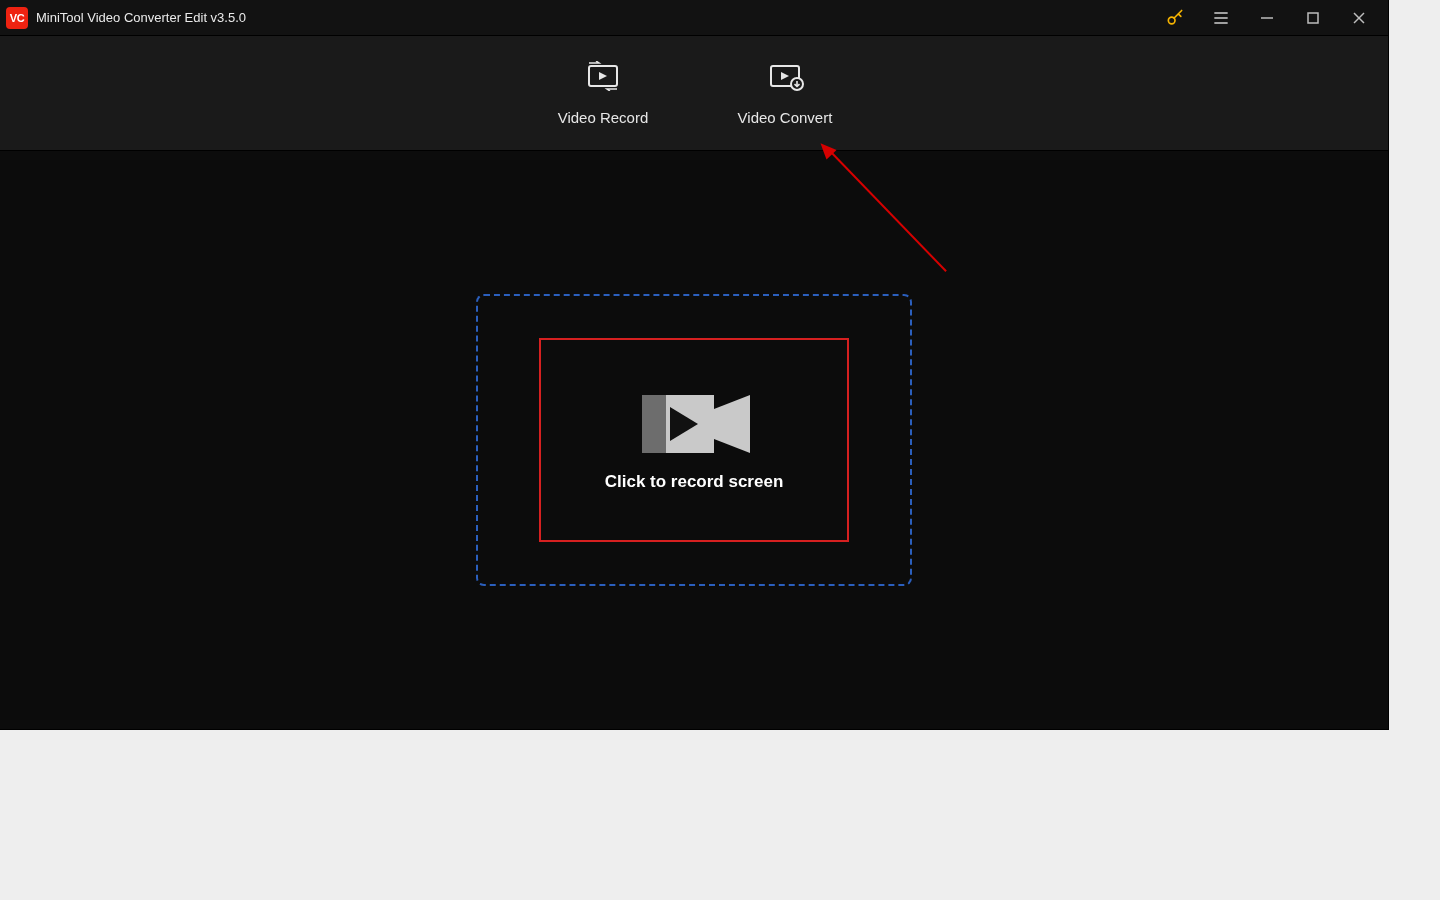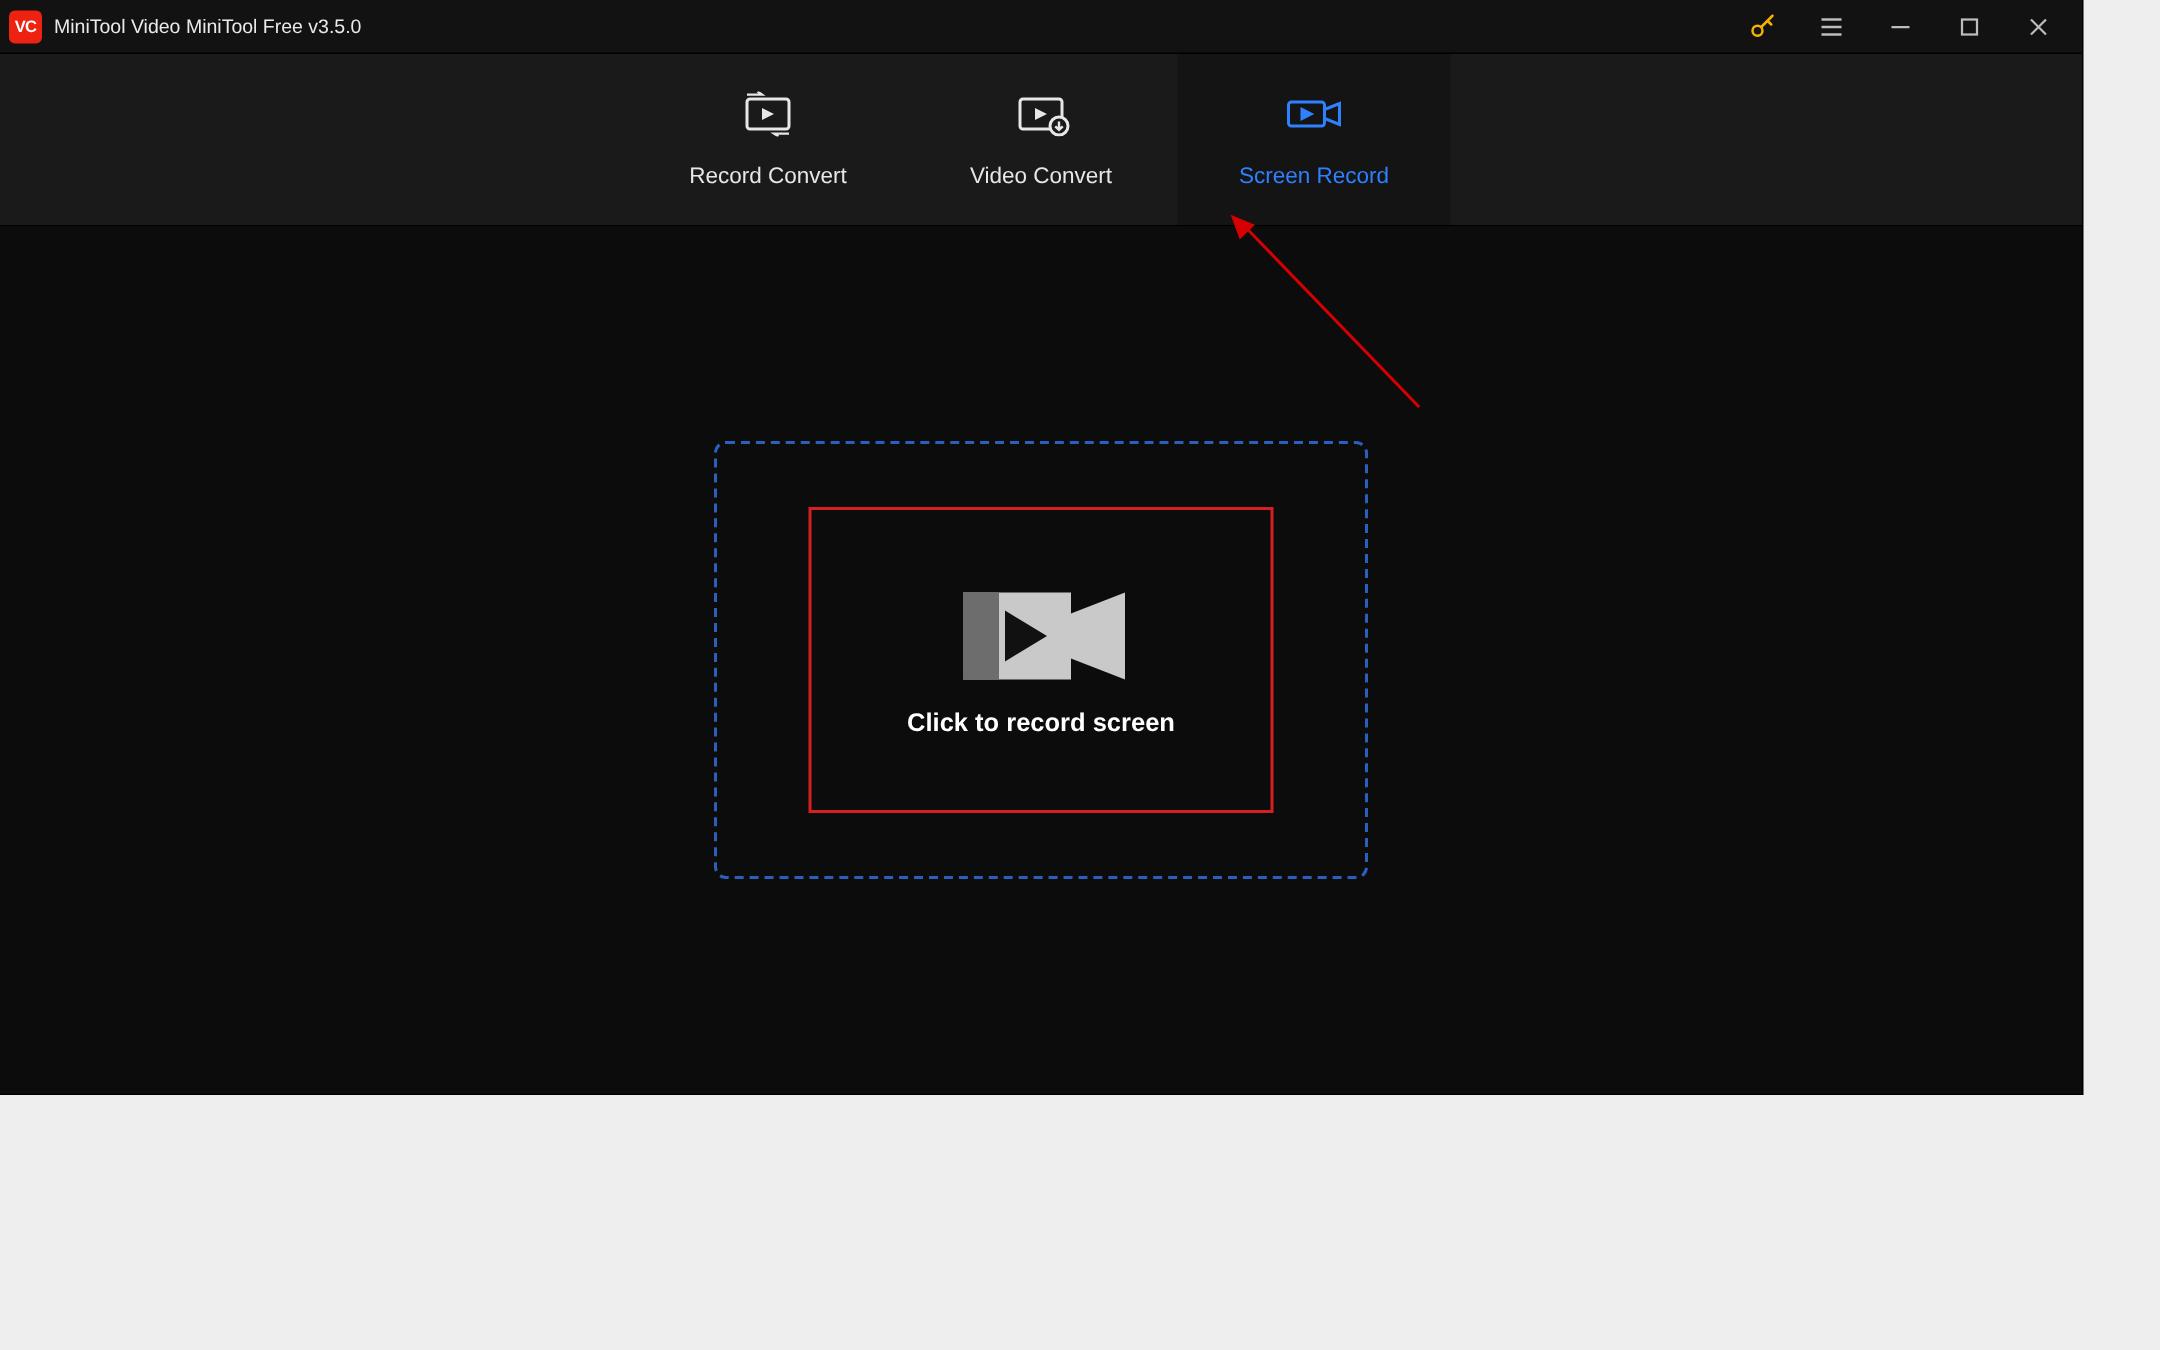--- a/index.html
+++ b/index.html
@@ -86,21 +86,21 @@
 </head>
 <body>
 
 <div class="window">
 
   <div class="titlebar">
     <div class="title-left">
       <div class="app-logo">
         <span>VC</span>
       </div>
-      <div class="app-title">MiniTool Video MiniTool Free v3.5.0</div>
+      <div class="app-title">MiniTool Video Converter Edit v3.5.0</div>
     </div>
     <div class="title-right">
       <div class="tbtn key-ico">
         <svg width="20" height="20" viewBox="0 0 24 24" fill="none" stroke="#f5b301" stroke-width="2" stroke-linecap="round">
           <circle cx="8" cy="15" r="4"></circle>
             <path d="M11 12 L20 3 M16 7 L19 10"></path>
         </svg>
       </div>
       <div class="tbtn">
         <svg width="20" height="20" viewBox="0 0 24 24" stroke="#bdbdbd" stroke-width="2">
@@ -131,45 +131,35 @@
   <div class="nav">
 
     <div class="tab">
       <div class="ico">
         <svg width="40" height="30" viewBox="0 0 40 30" fill="none" stroke="#e7e7e7" stroke-width="2">
           <rect x="6" y="5" width="28" height="20" rx="2"></rect>
           <polygon points="16,11 16,19 24,15" fill="#e7e7e7" stroke="none"></polygon>
           <path d="M6 2 h10 l-3 -2 M34 28 h-10 l3 2" stroke-width="1.5"></path>
         </svg>
       </div>
-      <span class="tab-label">Record Convert</span>
+      <span class="tab-label">Video Record</span>
     </div>
 
     <div class="tab">
       <div class="ico">
         <svg width="40" height="30" viewBox="0 0 40 30" fill="none" stroke="#e7e7e7" stroke-width="2">
           <rect x="6" y="5" width="28" height="20" rx="2"></rect>
           <polygon points="16,11 16,19 24,15" fill="#e7e7e7" stroke="none"></polygon>
           <circle cx="32" cy="23" r="6" fill="#1a1a1a"></circle>
           <path d="M32 20 v5 M29.5 23.2 L32 25.5 L34.5 23.2" stroke-width="1.6"></path>
         </svg>
       </div>
       <span class="tab-label">Video Convert</span>
     </div>
 
-    <div class="tab active">
-      <div class="ico">
-        <svg width="42" height="30" viewBox="0 0 42 30" fill="none" stroke="#2f80ff" stroke-width="2">
-          <rect x="4" y="7" width="24" height="16" rx="2"></rect>
-          <polygon points="13,12 13,18 19,15" fill="#2f80ff" stroke="none"></polygon>
-          <path d="M28 12 L38 8 V22 L28 18 Z"></path>
-        </svg>
-      </div>
-      <span class="tab-label">Screen Record</span>
-    </div>
 
 
   </div>
 
   <div class="content">
     <div class="dropzone">
       <div class="inner-box">
         <svg width="120" height="70" viewBox="0 0 120 70">
           <rect x="8" y="6" width="72" height="58" fill="#c9c9c9"></rect>
           <rect x="8" y="6" width="24" height="58" fill="#6d6d6d"></rect>

